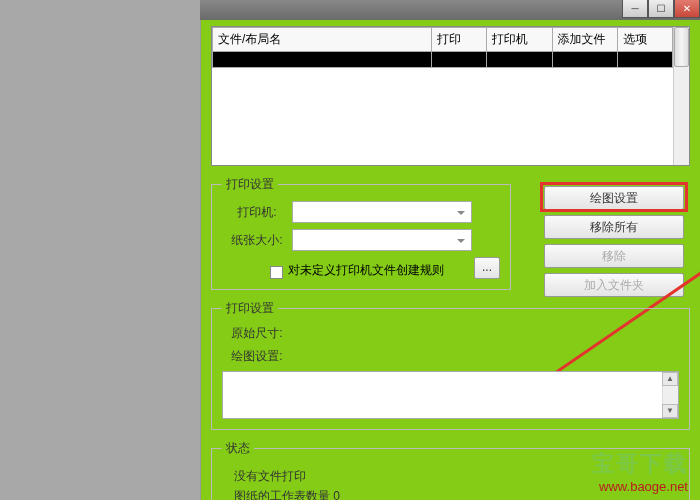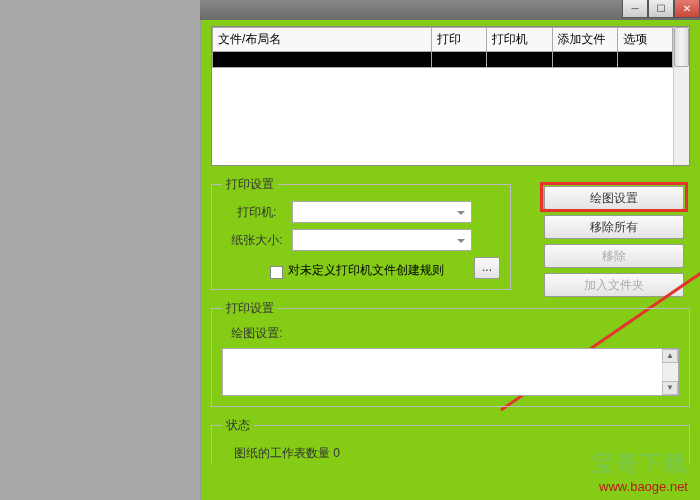--- a/index.html
+++ b/index.html
@@ -114,32 +114,36 @@
       <marker id="arrowhead" markerWidth="12" markerHeight="10" refX="10" refY="5" orient="auto">
         <polygon points="0 0, 12 5, 0 10" fill="#e3352e"></polygon>
       </marker>
     </defs>
     <line x1="20" y1="200" x2="290" y2="15" stroke="#e3352e" stroke-width="3" marker-end="url(#arrowhead)"></line>
   </svg>
 
   <fieldset>
     <legend>打印设置</legend>
     <div class="row">
+      <label>原始尺寸:</label>
+    </div>
+    <div class="row">
       <label>绘图设置:</label>
     </div>
     <div class="textarea-box">
       <div class="textarea-scroll">
         <div class="ta-btn" style="top:0">▲</div>
         <div class="ta-btn" style="bottom:0">▼</div>
       </div>
     </div>
   </fieldset>
 
   <fieldset style="border-bottom:none; padding-bottom:2px;">
     <legend>状态</legend>
+    <div class="status-line">没有文件打印</div>
     <div class="status-line">图纸的工作表数量 0</div>
   </fieldset>
 
 </div>
 
 <div class="watermark">
   <div class="wm-top">宝哥下载</div>
   <div class="wm-bot">www.baoge.net</div>
 </div>
 

